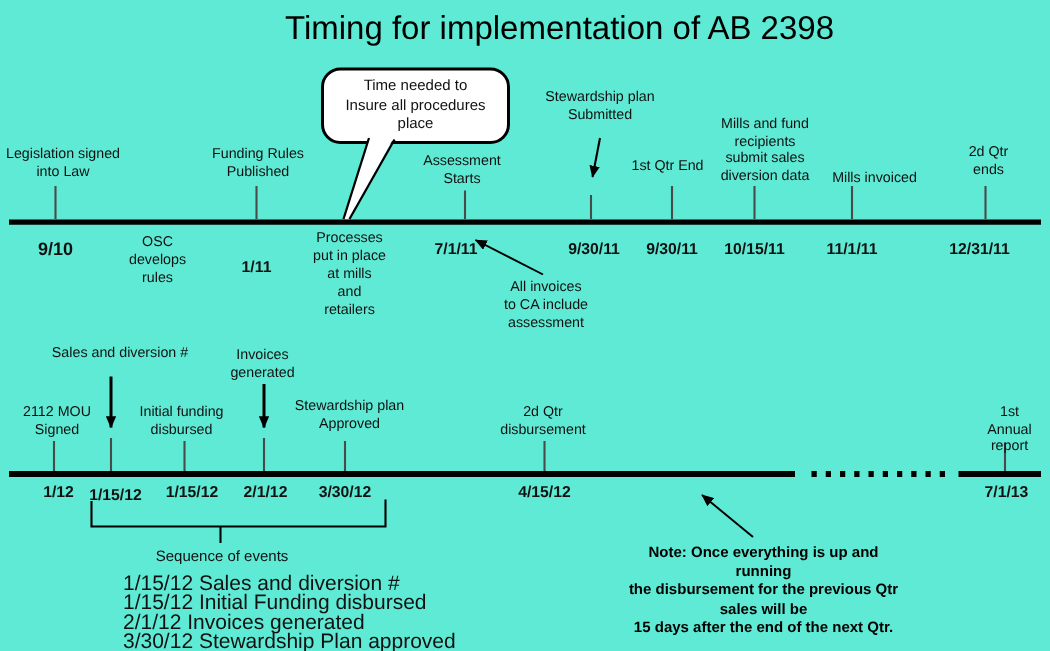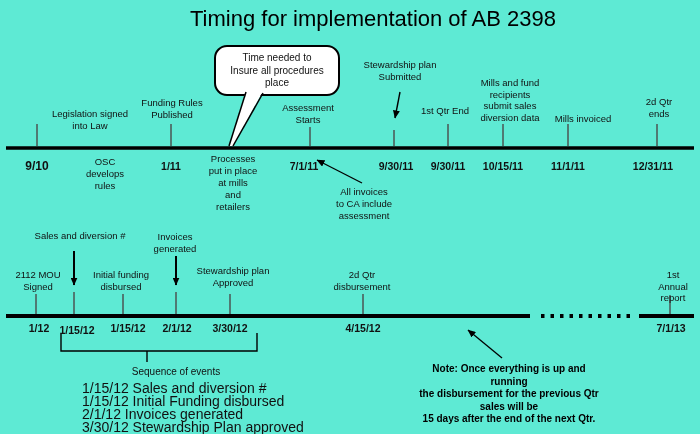--- a/index.html
+++ b/index.html
@@ -70,21 +70,20 @@
     z-index: 3;
     color: #111;
   }
   .seq-header {
     position: absolute;
     left: 148px; top: 366px;
     transform: translateX(-50%);
     font-size: 10px;
     white-space: nowrap;
     z-index: 2;
-    margin-left: 28px;
   }
   .seq-list {
     position: absolute;
     left: 82px; top: 382px;
     z-index: 2;
   }
   .seq-item {
     font-size: 14px;
     line-height: 13px;
     white-space: nowrap;
@@ -159,39 +158,39 @@
     <line x1="74" y1="251" x2="74" y2="285" stroke="#000" stroke-width="2" marker-end="url(#ah)"></line>
     <line x1="176" y1="256" x2="176" y2="285" stroke="#000" stroke-width="2" marker-end="url(#ah)"></line>
     <line x1="502" y1="358" x2="468" y2="330" stroke="#000" stroke-width="1.3" marker-end="url(#ah)"></line>
 
     <g stroke="#000" stroke-width="1.4" fill="none">
       <polyline points="61,334 61,351 257,351 257,333"></polyline>
       <line x1="147" y1="351" x2="147" y2="362"></line>
     </g>
   </svg>
 
-  <div class="lbl" style="left:42px;  top:108px;margin-left:48px;">Legislation signed
+  <div class="lbl" style="left:42px;  top:97px;">Legislation signed
 into Law</div>
   <div class="lbl" style="left:172px; top:97px;">Funding Rules
 Published</div>
   <div class="lbl" style="left:308px; top:102px;">Assessment
 Starts</div>
   <div class="lbl" style="left:400px; top:59px;">Stewardship plan
 Submitted</div>
   <div class="lbl" style="left:445px; top:105px;">1st Qtr End</div>
   <div class="lbl" style="left:510px; top:77px;">Mills and fund
 recipients
 submit sales
 diversion  data</div>
   <div class="lbl" style="left:583px; top:113px;">Mills invoiced</div>
   <div class="lbl" style="left:659px; top:96px;">2d Qtr
 ends</div>
 
   <div class="date big" style="left:37px;  top:159px;">9/10</div>
-  <div class="date" style="left:171px; top:160px;">1/11</div>
+  <div class="date" style="left:171px; top:172px;">1/11</div>
   <div class="date" style="left:304px; top:160px;">7/1/11</div>
   <div class="date" style="left:396px; top:160px;">9/30/11</div>
   <div class="date" style="left:448px; top:160px;">9/30/11</div>
   <div class="date" style="left:503px; top:160px;">10/15/11</div>
   <div class="date" style="left:568px; top:160px;">11/1/11</div>
   <div class="date" style="left:653px; top:160px;">12/31/11</div>
 
   <div class="ann" style="left:105px; top:156px;">OSC
 develops
 rules</div>

